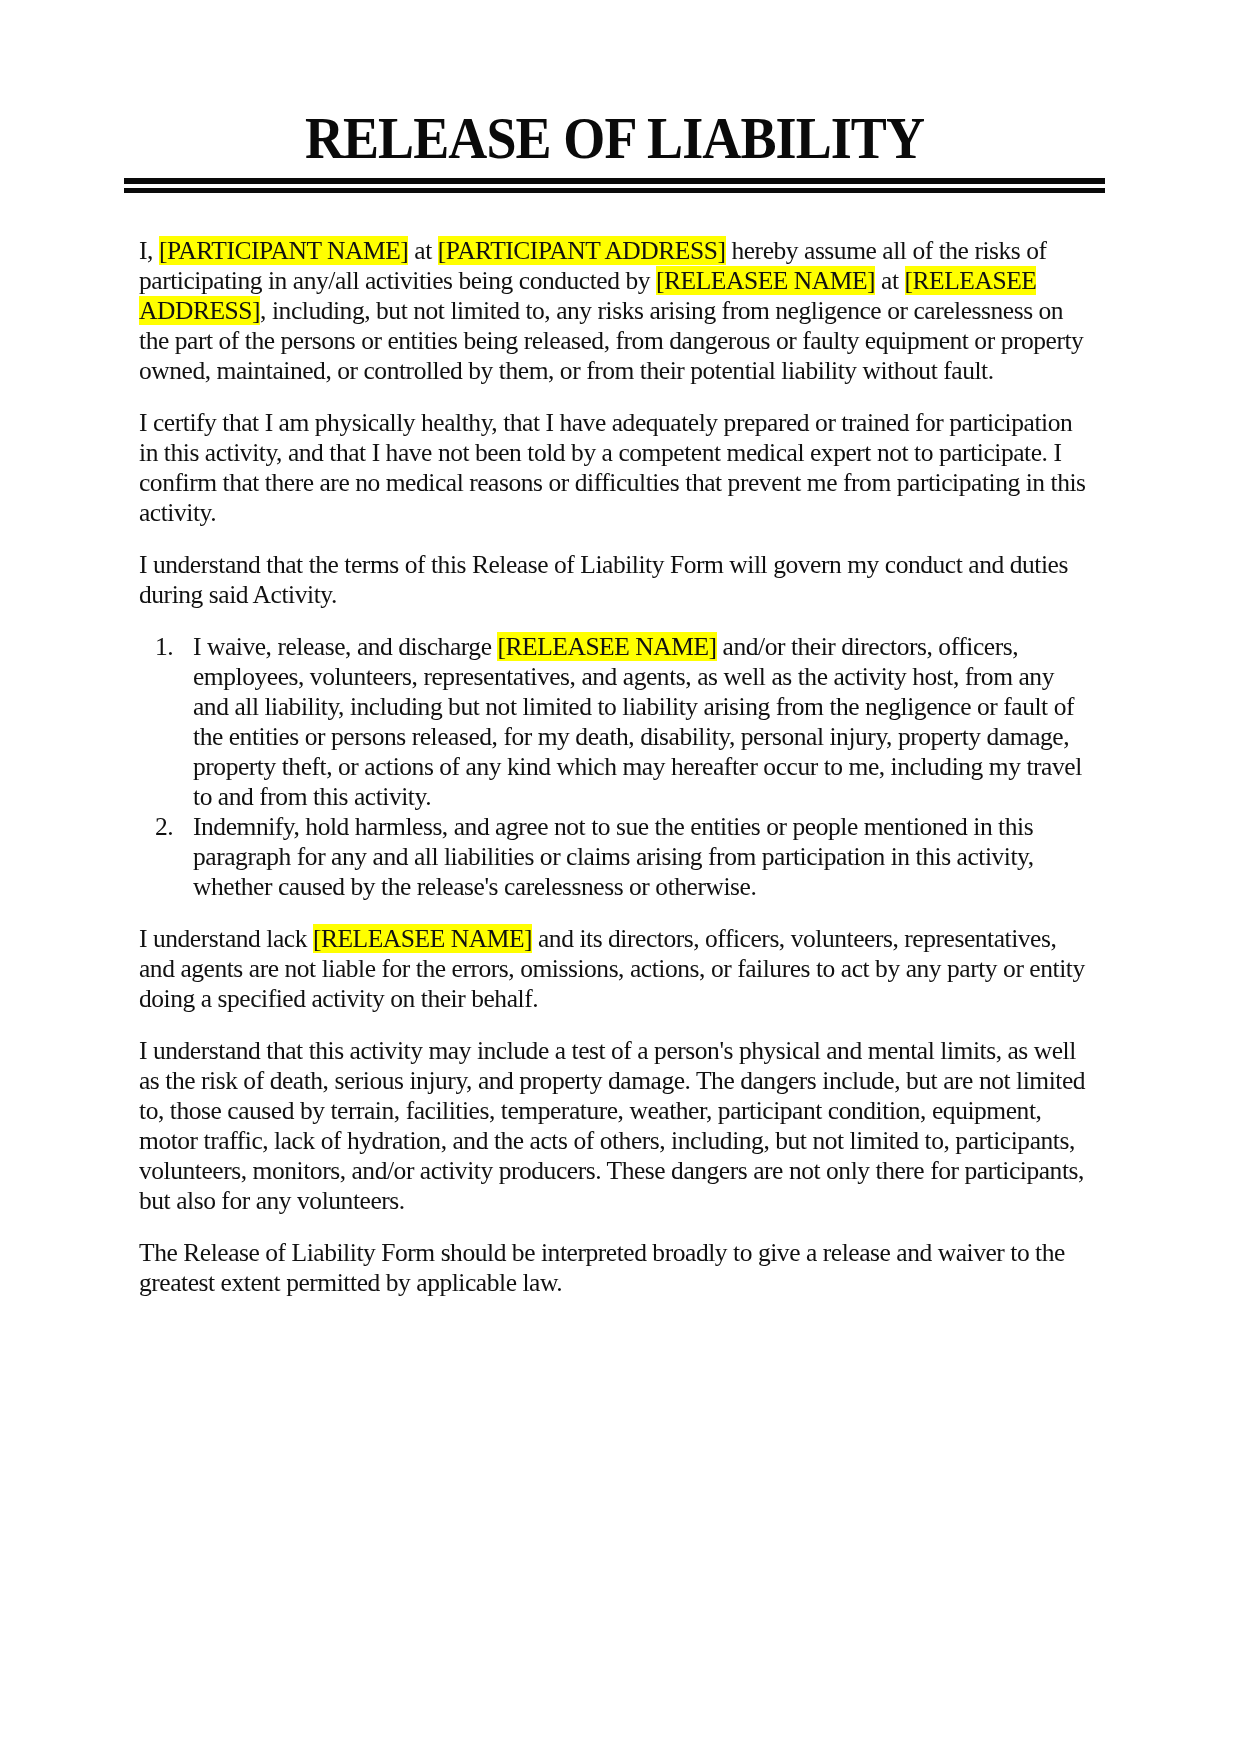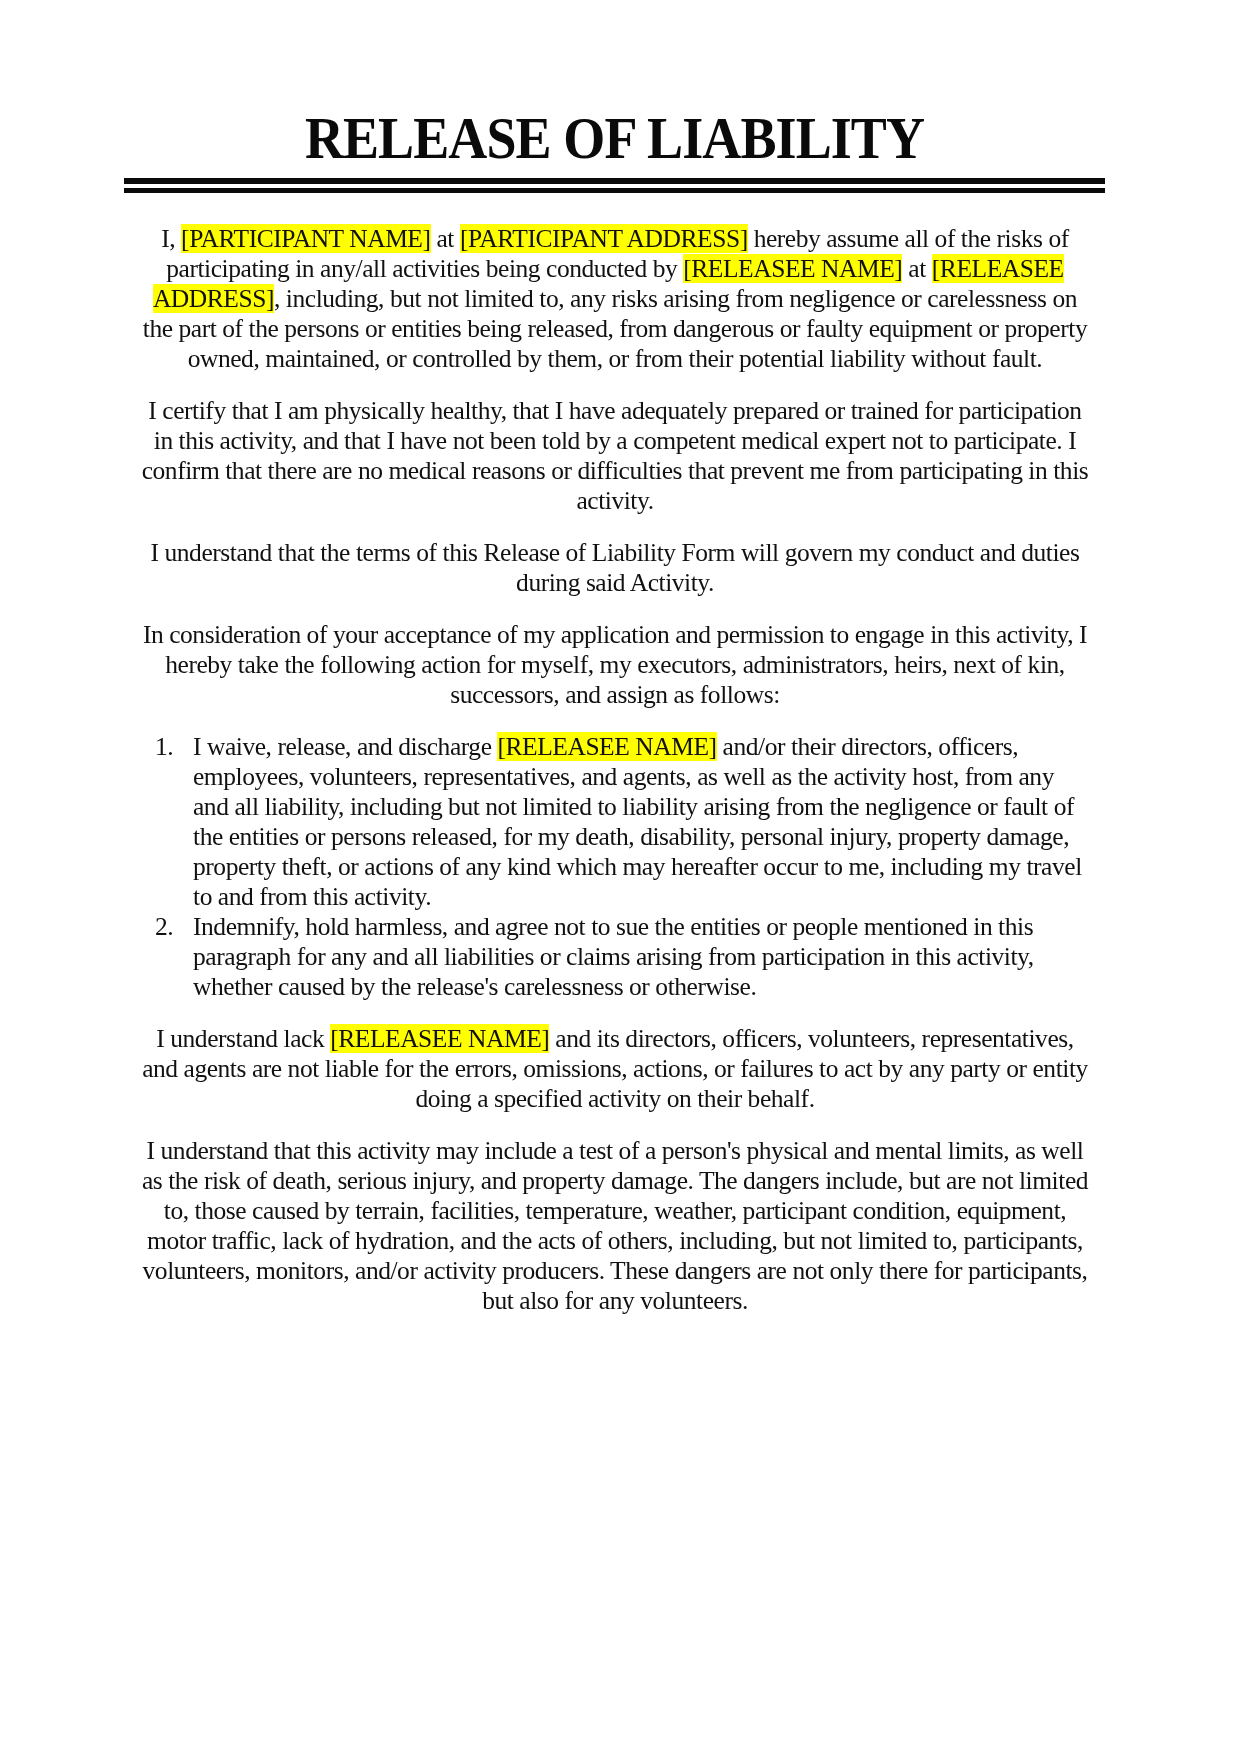--- a/index.html
+++ b/index.html
@@ -39,22 +39,21 @@
     border-top: 6px solid #0a0a0a;
     border-bottom: 5px solid #0a0a0a;
   }
   .content {
     padding: 27px 14px 0 15px;
     font-size: 25.5px;
     line-height: 30px;
     letter-spacing: -0.45px;
   }
   .content p {
-    margin: 4px 0 22px 0;
-    text-align: center;
+    margin: 16px 0 22px 0;
   }
   ol.release-list {
     list-style: none;
     margin: 0 0 22px 0;
     padding: 0;
   }
   ol.release-list li {
     position: relative;
     padding-left: 54px;
   }
@@ -77,33 +76,33 @@
   <div class="title-rule"></div>
 
   <div class="content">
 
     <p><span>I, </span><span class="hl">[PARTICIPANT NAME]</span><span> at </span><span class="hl">[PARTICIPANT ADDRESS]</span><span> hereby assume all of the risks of participating in any/all activities being conducted by </span><span class="hl">[RELEASEE NAME]</span><span> at </span><span class="hl">[RELEASEE ADDRESS]</span><span>, including, but not limited to, any risks arising from negligence or carelessness on the part of the persons or entities being released, from dangerous or faulty equipment or property owned, maintained, or controlled by them, or from their potential liability without fault.</span></p>
 
     <p><span>I certify that I am physically healthy, that I have adequately prepared or trained for participation in this activity, and that I have not been told by a competent medical expert not to participate. I confirm that there are no medical reasons or difficulties that prevent me from participating in this activity.</span></p>
 
     <p><span>I understand that the terms of this Release of Liability Form will govern my conduct and duties during said Activity.</span></p>
 
-    <p><span>In consideration of your acceptance of my application and permission to engage in this activity, I hereby take the following action for myself, my executors, administrators, heirs, next of kin, successors, and assign as follows:</span></p>
 
     <ol class="release-list">
       <li>
         <span class="li-marker">1.</span>
         <span class="li-text"><span>I waive, release, and discharge </span><span class="hl">[RELEASEE NAME]</span><span> and/or their directors, officers, employees, volunteers, representatives, and agents, as well as the activity host, from any and all liability, including but not limited to liability arising from the negligence or fault of the entities or persons released, for my death, disability, personal injury, property damage, property theft, or actions of any kind which may hereafter occur to me, including my travel to and from this activity.</span></span>
       </li>
       <li>
         <span class="li-marker">2.</span>
         <span class="li-text"><span>Indemnify, hold harmless, and agree not to sue the entities or people mentioned in this paragraph for any and all liabilities or claims arising from participation in this activity, whether caused by the release's carelessness or otherwise.</span></span>
       </li>
     </ol>
 
     <p><span>I understand lack </span><span class="hl">[RELEASEE NAME]</span><span> and its directors, officers, volunteers, representatives, and agents are not liable for the errors, omissions, actions, or failures to act by any party or entity doing a specified activity on their behalf.</span></p>
 
     <p><span>I understand that this activity may include a test of a person's physical and mental limits, as well as the risk of death, serious injury, and property damage. The dangers include, but are not limited to, those caused by terrain, facilities, temperature, weather, participant condition, equipment, motor traffic, lack of hydration, and the acts of others, including, but not limited to, participants, volunteers, monitors, and/or activity producers. These dangers are not only there for participants, but also for any volunteers.</span></p>
 
 
+    <p><span>The Release of Liability Form should be interpreted broadly to give a release and waiver to the greatest extent permitted by applicable law.</span></p>
 
   </div>
 </div>
 
 </body></html>

